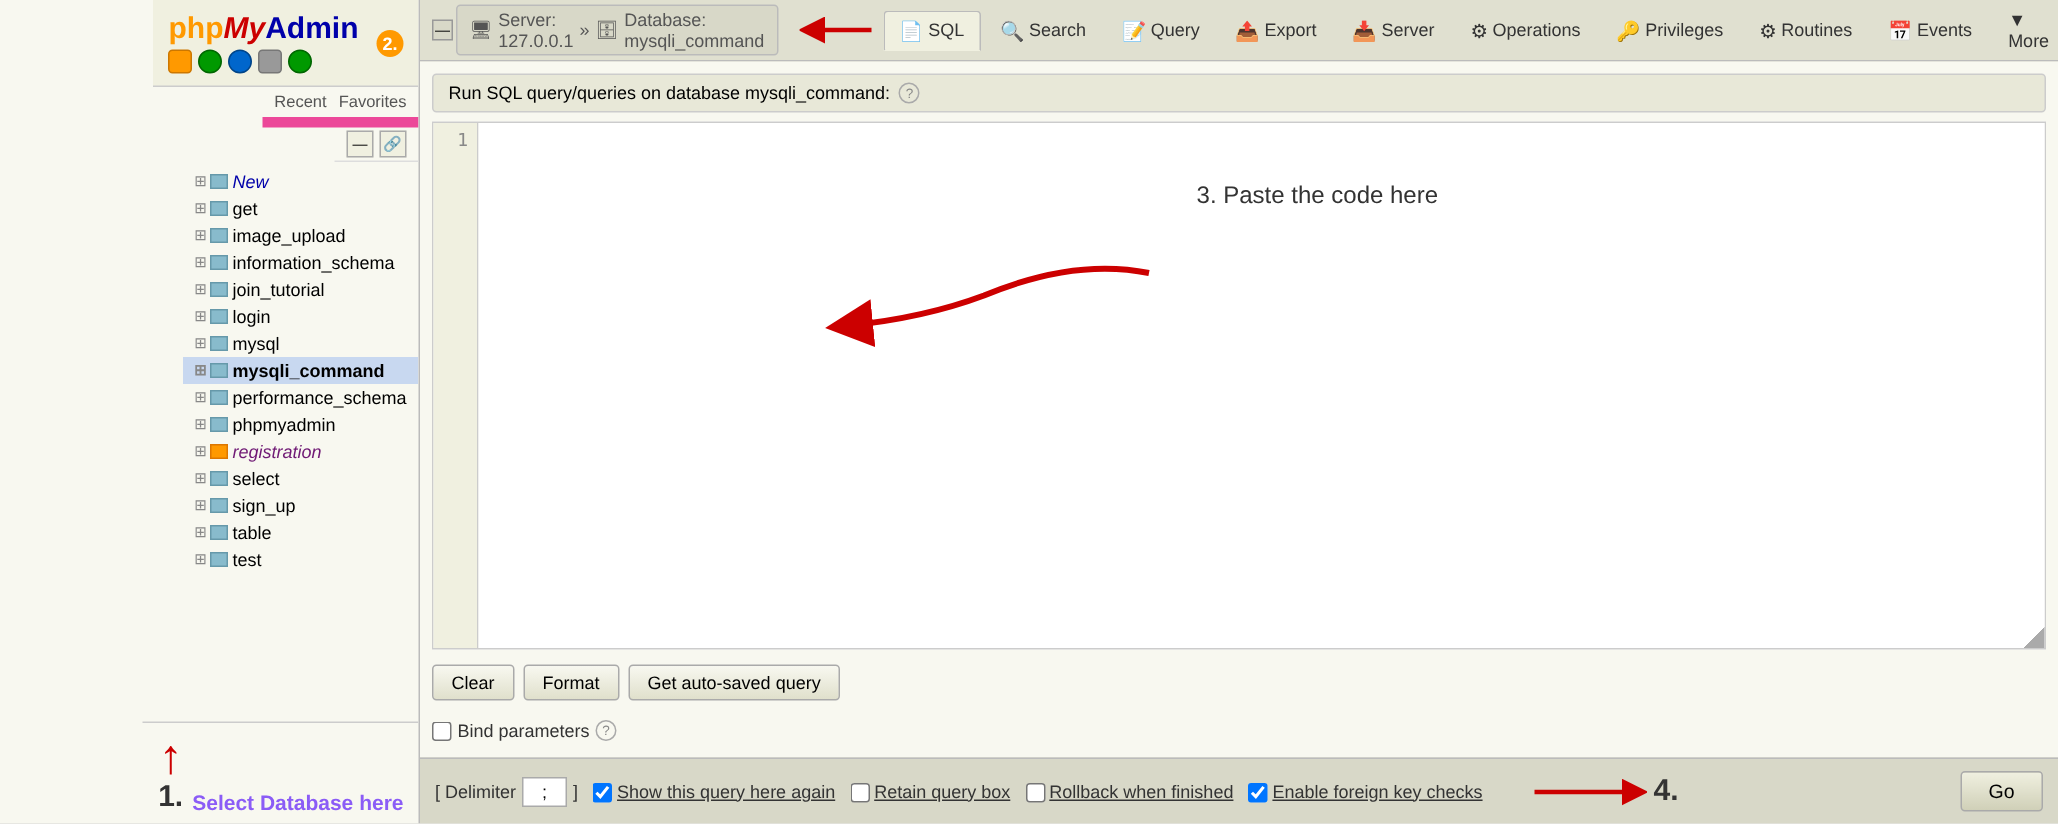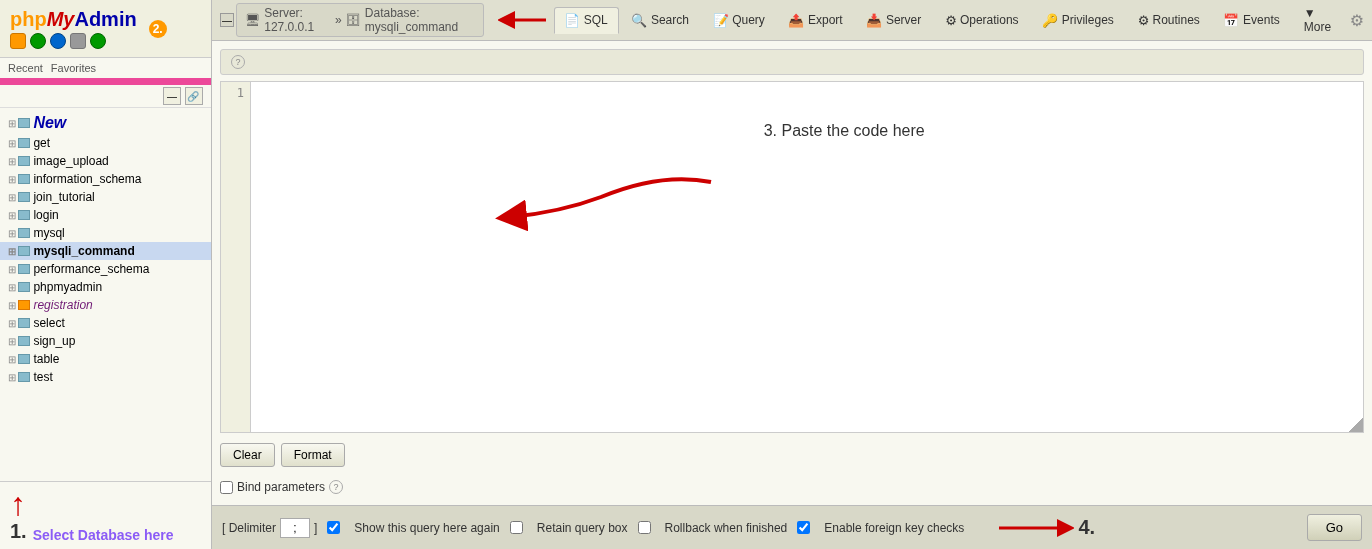--- a/index.html
+++ b/index.html
@@ -1,27 +1,28 @@
 <!DOCTYPE html>
 <html><head>
   <meta charset="utf-8">
   <style>
     * { box-sizing: border-box; margin: 0; padding: 0; }
     body { font-family: Arial, sans-serif; font-size: 12px; background: #ccc; display: flex; height: 549px; overflow: hidden; }
 
     
     #sidebar {
-      width: 212px;
+      width: 280px;
       background: #f8f8f0;
       border-right: 1px solid #bbb;
       display: flex;
       flex-direction: column;
       flex-shrink: 0;
       height: 549px;
       overflow: hidden;
+      align-items: flex-end;
     }
     #sidebar-logo {
       background: #f0f0e0;
       padding: 8px 10px;
       border-bottom: 1px solid #ccc;
       display: flex;
       align-items: center;
       gap: 8px;
     }
     .logo-text { font-size: 20px; font-weight: bold; }
@@ -29,21 +30,21 @@
     .badge-num { background: #f90; color: white; border-radius: 50%; width: 18px; height: 18px; display: inline-flex; align-items: center; justify-content: center; font-weight: bold; font-size: 12px; margin-left: 4px; }
     #sidebar-nav { padding: 4px 8px; border-bottom: 7px solid #ec4899; display: flex; gap: 8px; font-size: 11px; color: #555; }
     #sidebar-nav span { cursor: pointer; }
     #sidebar-toolbar { display: flex; justify-content: flex-end; padding: 2px 8px; border-bottom: 1px solid #ddd; gap: 4px; }
     #sidebar-tree { flex: 1; overflow-y: auto; padding: 4px 0; }
     .tree-item { display: flex; align-items: center; padding: 2px 8px; cursor: pointer; font-size: 12px; white-space: nowrap; }
     .tree-item.active { background: #c8d8f0; font-weight: bold; }
     .tree-expand { color: #888; font-size: 10px; margin-right: 2px; }
     .db-icon { width: 12px; height: 10px; background: #8bc; border: 1px solid #69a; display: inline-block; margin-right: 3px; }
     .db-icon-orange { width: 12px; height: 10px; background: #f90; border: 1px solid #d70; display: inline-block; margin-right: 3px; }
-    .tree-new { color: #00a; font-style: italic; font-size: 16px; font-weight: bold; }
+    .tree-new { color: #00a; font-style: italic; font-size: 12px; font-weight: normal; }
     #sidebar-bottom { padding: 6px 10px; border-top: 1px solid #ccc; }
     .select-db-label { font-size: 14px; font-weight: bold; color: #8b5cf6; }
 
     
     #main {
       flex: 1;
       display: flex;
       flex-direction: column;
       background: #e8e8d8;
       height: 549px;
@@ -99,21 +100,21 @@
       border-top: 1px solid #bbb;
       padding: 6px 10px;
       display: flex;
       align-items: center;
       gap: 10px;
       flex-wrap: wrap;
       min-height: 44px;
     }
     .delimiter-group { display: flex; align-items: center; gap: 4px; font-size: 12px; color: #333; }
     .delimiter-input { border: 1px solid #aaa; padding: 2px 4px; width: 30px; font-size: 12px; text-align: center; }
-    .checkbox-label { display: flex; align-items: flex-start; gap: 14px; font-size: 12px; color: #333; cursor: pointer; }
+    .checkbox-label { display: flex; align-items: flex-end; gap: 3px; font-size: 12px; color: #333; cursor: pointer; text-decoration: underline; }
     .go-btn { margin-left: auto; background: linear-gradient(to bottom, #f0f0e0, #d0d0b8); border: 1px solid #aaa; padding: 5px 18px; font-size: 13px; cursor: pointer; border-radius: 3px; font-weight: normal; text-align: center; }
 
     
     .overlay-container { position: relative; }
 
     .resize-handle { position: absolute; bottom: 0; right: 0; width: 14px; height: 14px; background: linear-gradient(135deg, transparent 50%, #aaa 50%); cursor: se-resize; }
   </style>
 </head>
 <body>
 
@@ -292,20 +293,21 @@
       <span>▼ More</span>
     </div>
     <div id="topbar-right">
       <span style="font-size:16px;color:#888;cursor:pointer;">⚙</span>
     </div>
   </div>
 
   <div id="content">
 
     <div class="section-header">
+      <span>Run SQL query/queries on database mysqli_command:</span>
       <div class="help-icon">?</div>
     </div>
 
     <div class="sql-editor-container overlay-container" style="flex:1;min-height:160px;position:relative;">
       <div class="line-numbers">
         <div>1</div>
       </div>
       <textarea class="sql-editor" spellcheck="false" style=""></textarea>
 
       <div style="position:absolute;top:0;left:40px;right:0;bottom:0;pointer-events:none;display:flex;align-items:flex-start;justify-content:center;padding-top:20px;">
@@ -322,20 +324,21 @@
           </svg>
         </div>
       </div>
 
       <div class="resize-handle"></div>
     </div>
 
     <div class="btn-row">
       <button class="btn">Clear</button>
       <button class="btn">Format</button>
+      <button class="btn">Get auto-saved query</button>
     </div>
 
     <div class="options-row">
       <input type="checkbox" id="bind-params" style="">
       <label for="bind-params">Bind parameters</label>
       <div class="help-icon" style="border:1px solid #aaa;border-radius:50%;width:14px;height:14px;display:inline-flex;align-items:center;justify-content:center;font-size:9px;color:#888;cursor:pointer;">?</div>
     </div>
 
   </div>
 

